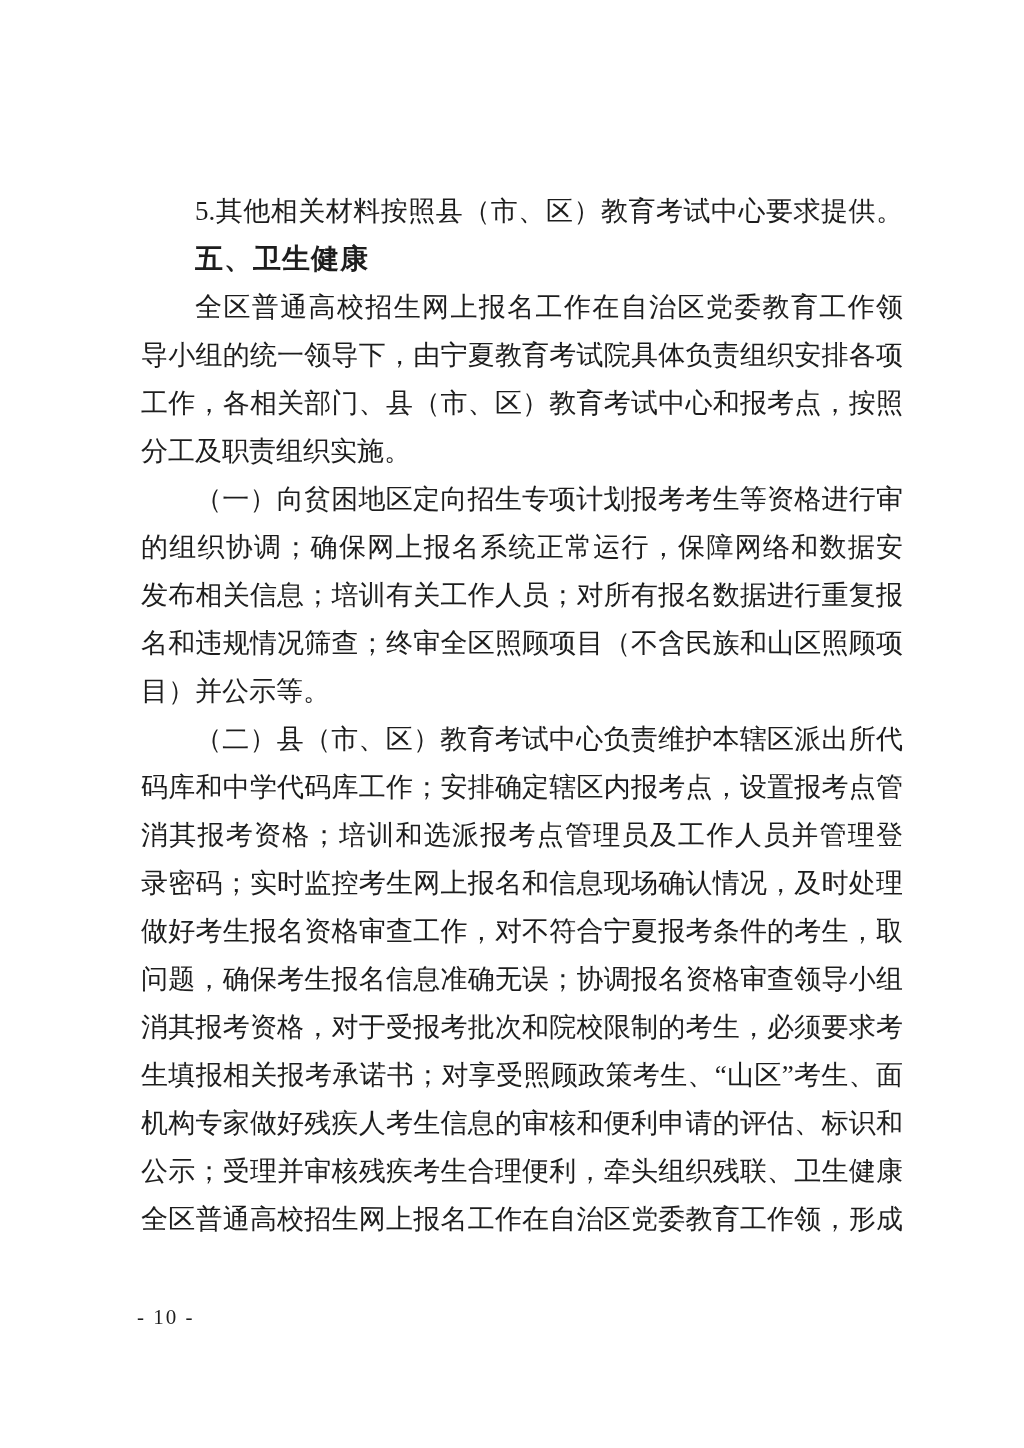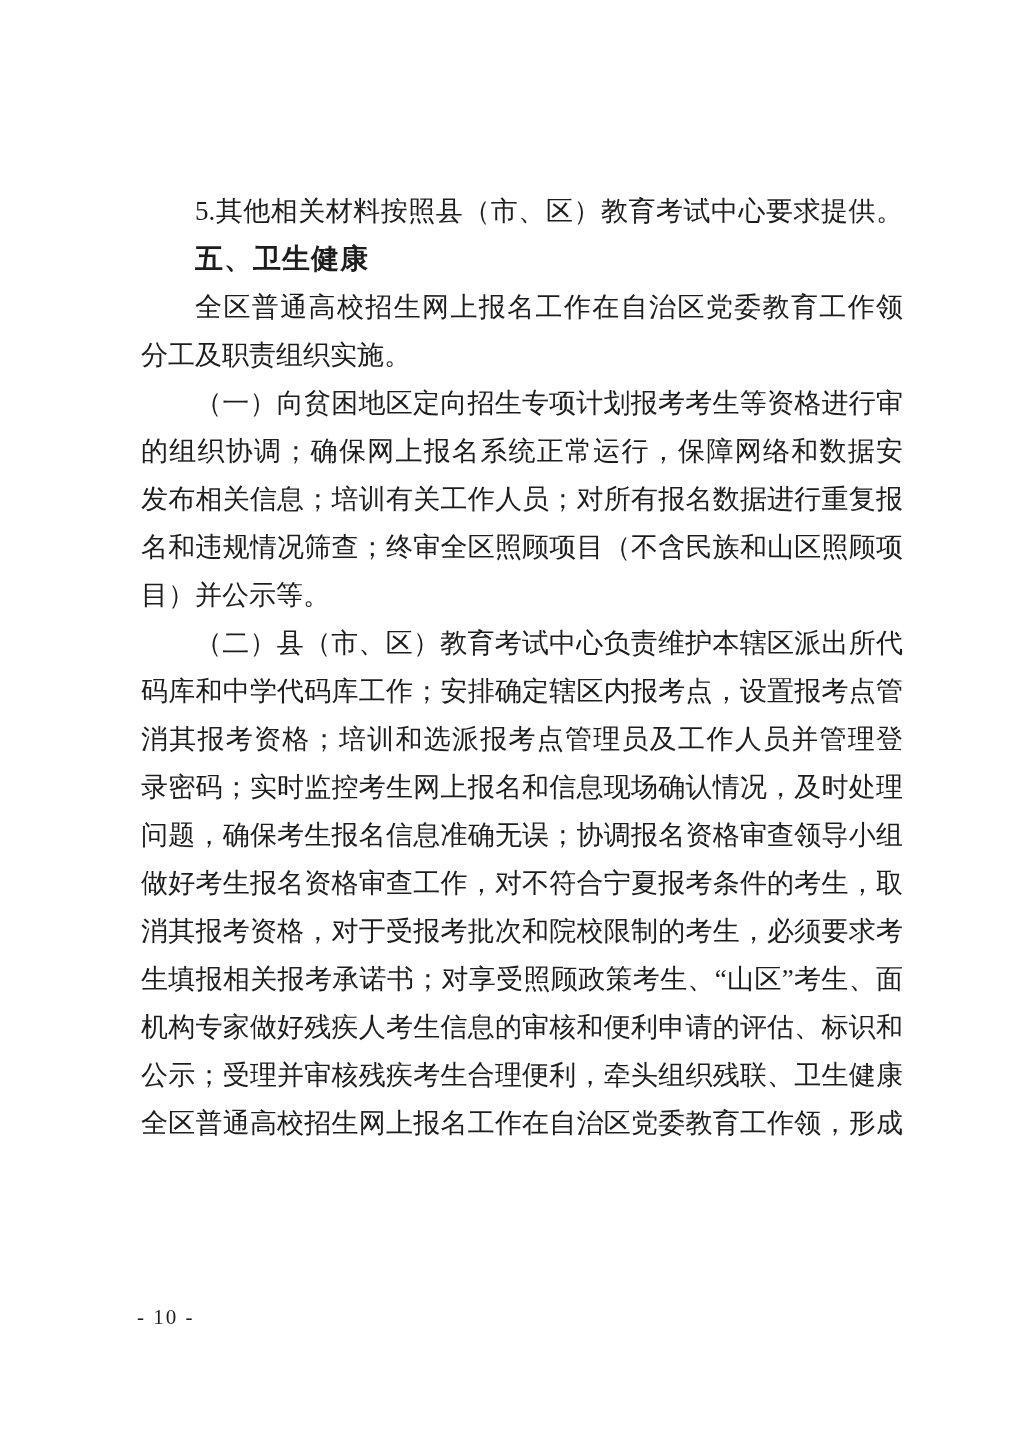--- a/index.html
+++ b/index.html
@@ -56,32 +56,34 @@
   }
 </style>
 </head>
 <body>
 
 <div class="page">
   <main class="text-block">
       <div class="line indent just">5.其他相关材料按照县（市、区）教育考试中心要求提供。</div>
       <div class="line heading indent">五、卫生健康</div>
       <div class="line indent just">全区普通高校招生网上报名工作在自治区党委教育工作领</div>
+      <div class="line just">导小组的统一领导下，由宁夏教育考试院具体负责组织安排各项</div>
+      <div class="line just">工作，各相关部门、县（市、区）教育考试中心和报考点，按照</div>
       <div class="line">分工及职责组织实施。</div>
       <div class="line indent just">（一）向贫困地区定向招生专项计划报考考生等资格进行审查</div>
       <div class="line just">的组织协调；确保网上报名系统正常运行，保障网络和数据安全；</div>
       <div class="line just">发布相关信息；培训有关工作人员；对所有报名数据进行重复报</div>
       <div class="line just">名和违规情况筛查；终审全区照顾项目（不含民族和山区照顾项</div>
       <div class="line">目）并公示等。</div>
       <div class="line indent just">（二）县（市、区）教育考试中心负责维护本辖区派出所代</div>
       <div class="line just">码库和中学代码库工作；安排确定辖区内报考点，设置报考点管</div>
       <div class="line just">消其报考资格；培训和选派报考点管理员及工作人员并管理登</div>
       <div class="line just">录密码；实时监控考生网上报名和信息现场确认情况，及时处理</div>
+      <div class="line just">做好考生报名资格审查工作，对不符合宁夏报考条件的考生，取</div>
       <div class="line just">问题，确保考生报名信息准确无误；协调报名资格审查领导小组</div>
-      <div class="line just">做好考生报名资格审查工作，对不符合宁夏报考条件的考生，取</div>
       <div class="line just">消其报考资格，对于受报考批次和院校限制的考生，必须要求考</div>
       <div class="line just">生填报相关报考承诺书；对享受照顾政策考生、“山区”考生、面</div>
       <div class="line just">机构专家做好残疾人考生信息的审核和便利申请的评估、标识和</div>
       <div class="line just">公示；受理并审核残疾考生合理便利，牵头组织残联、卫生健康</div>
       <div class="line just">全区普通高校招生网上报名工作在自治区党委教育工作领，形成书</div>
     </main>
   <div class="page-number">- 10 -</div>
 </div>
 
 </body></html>

